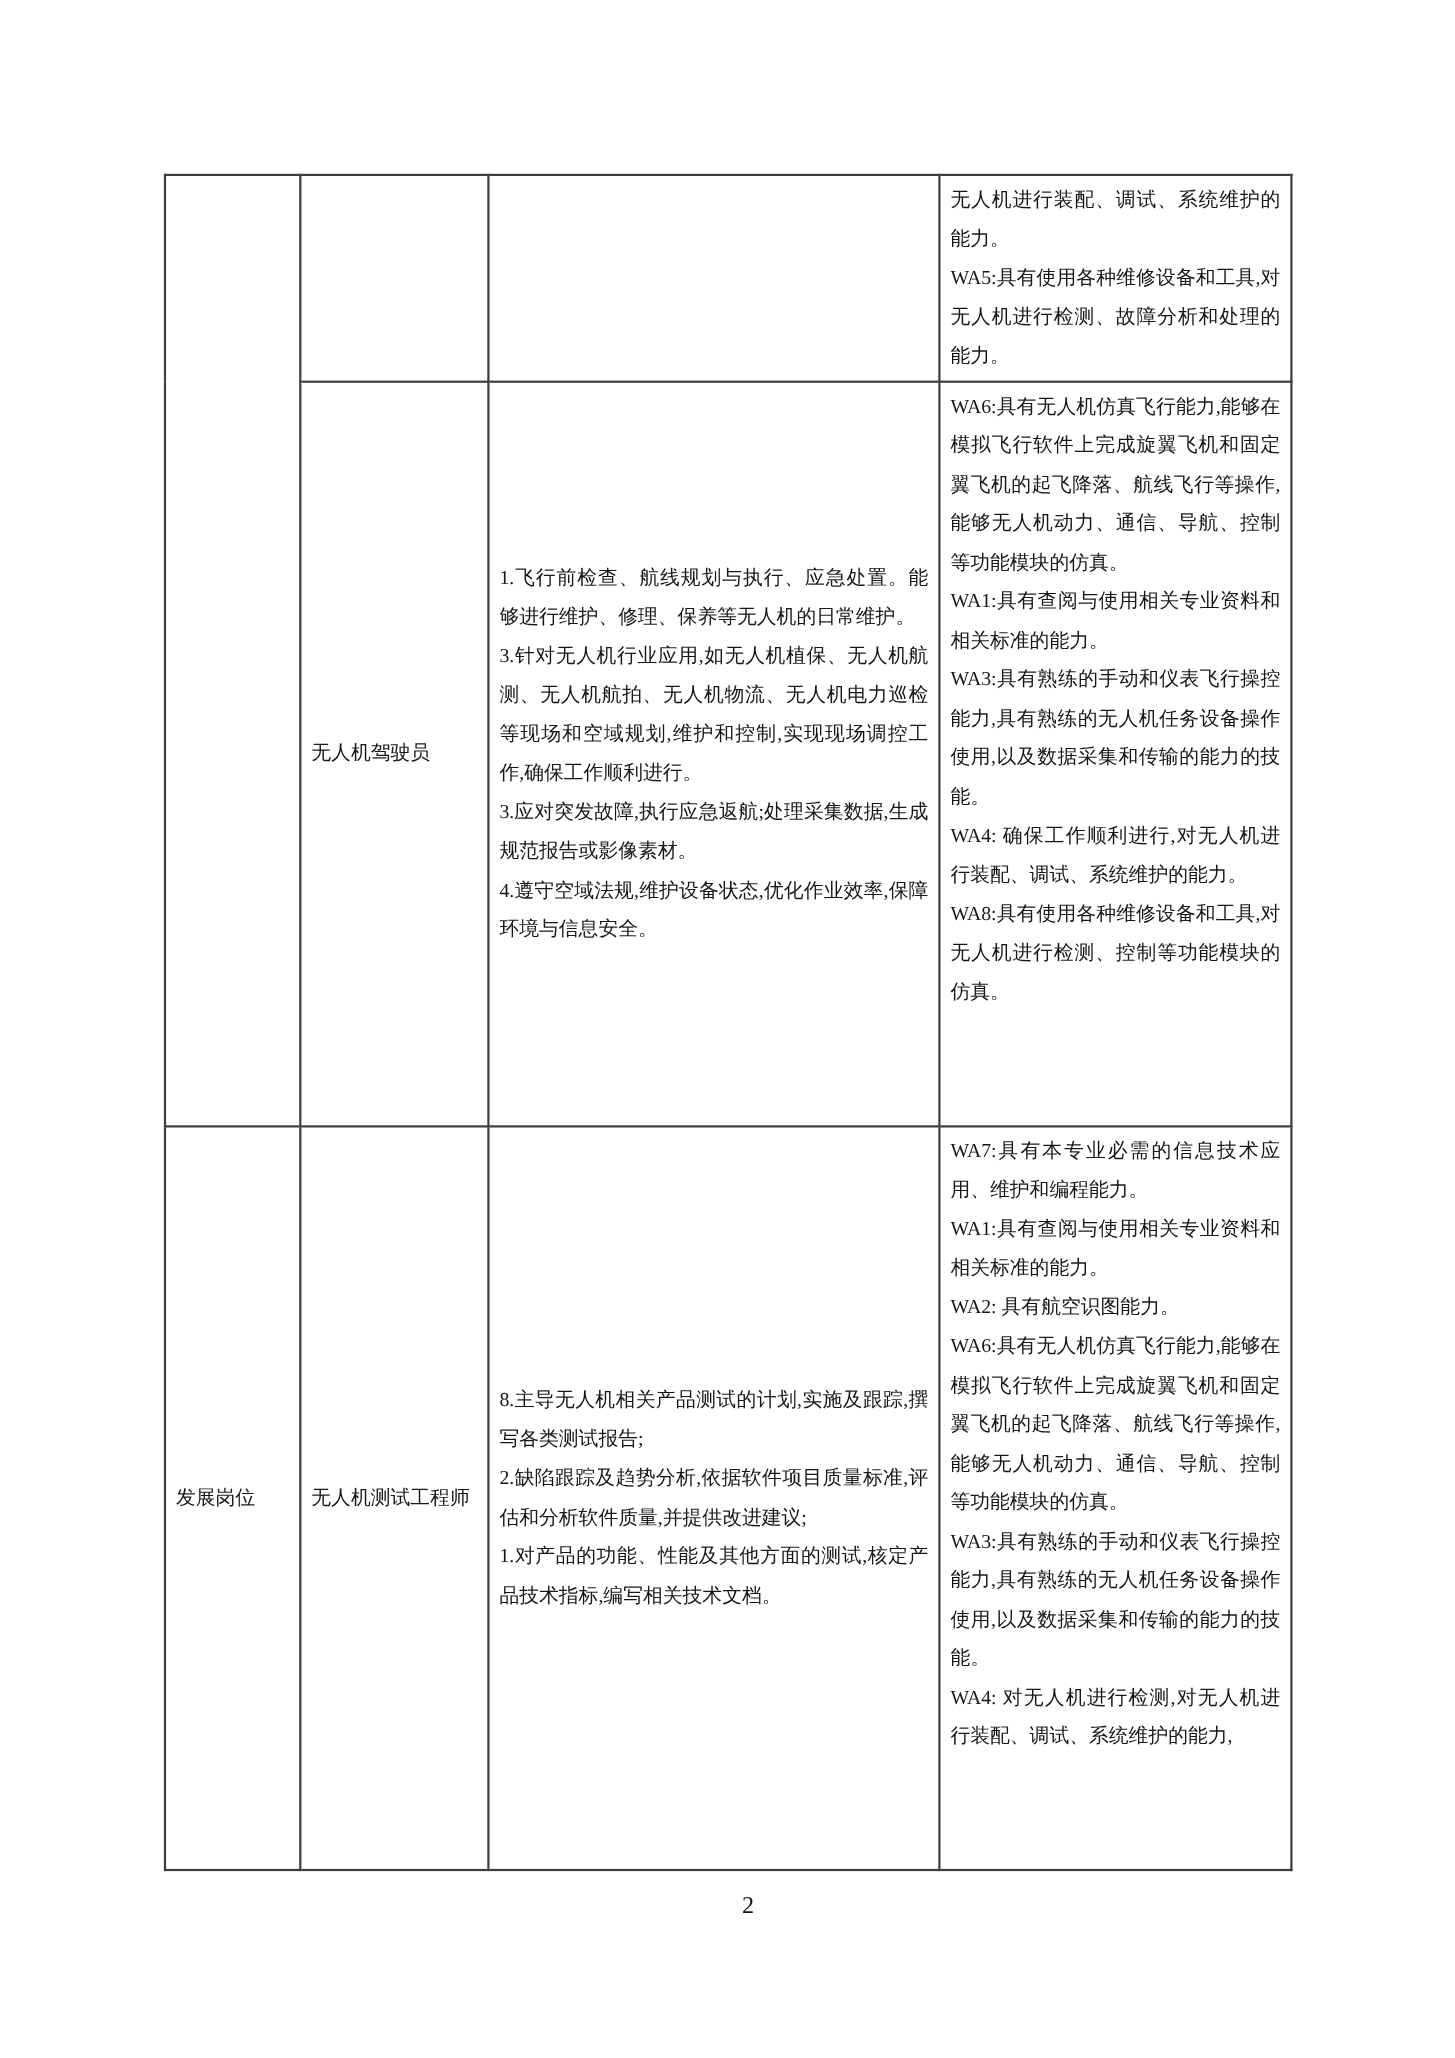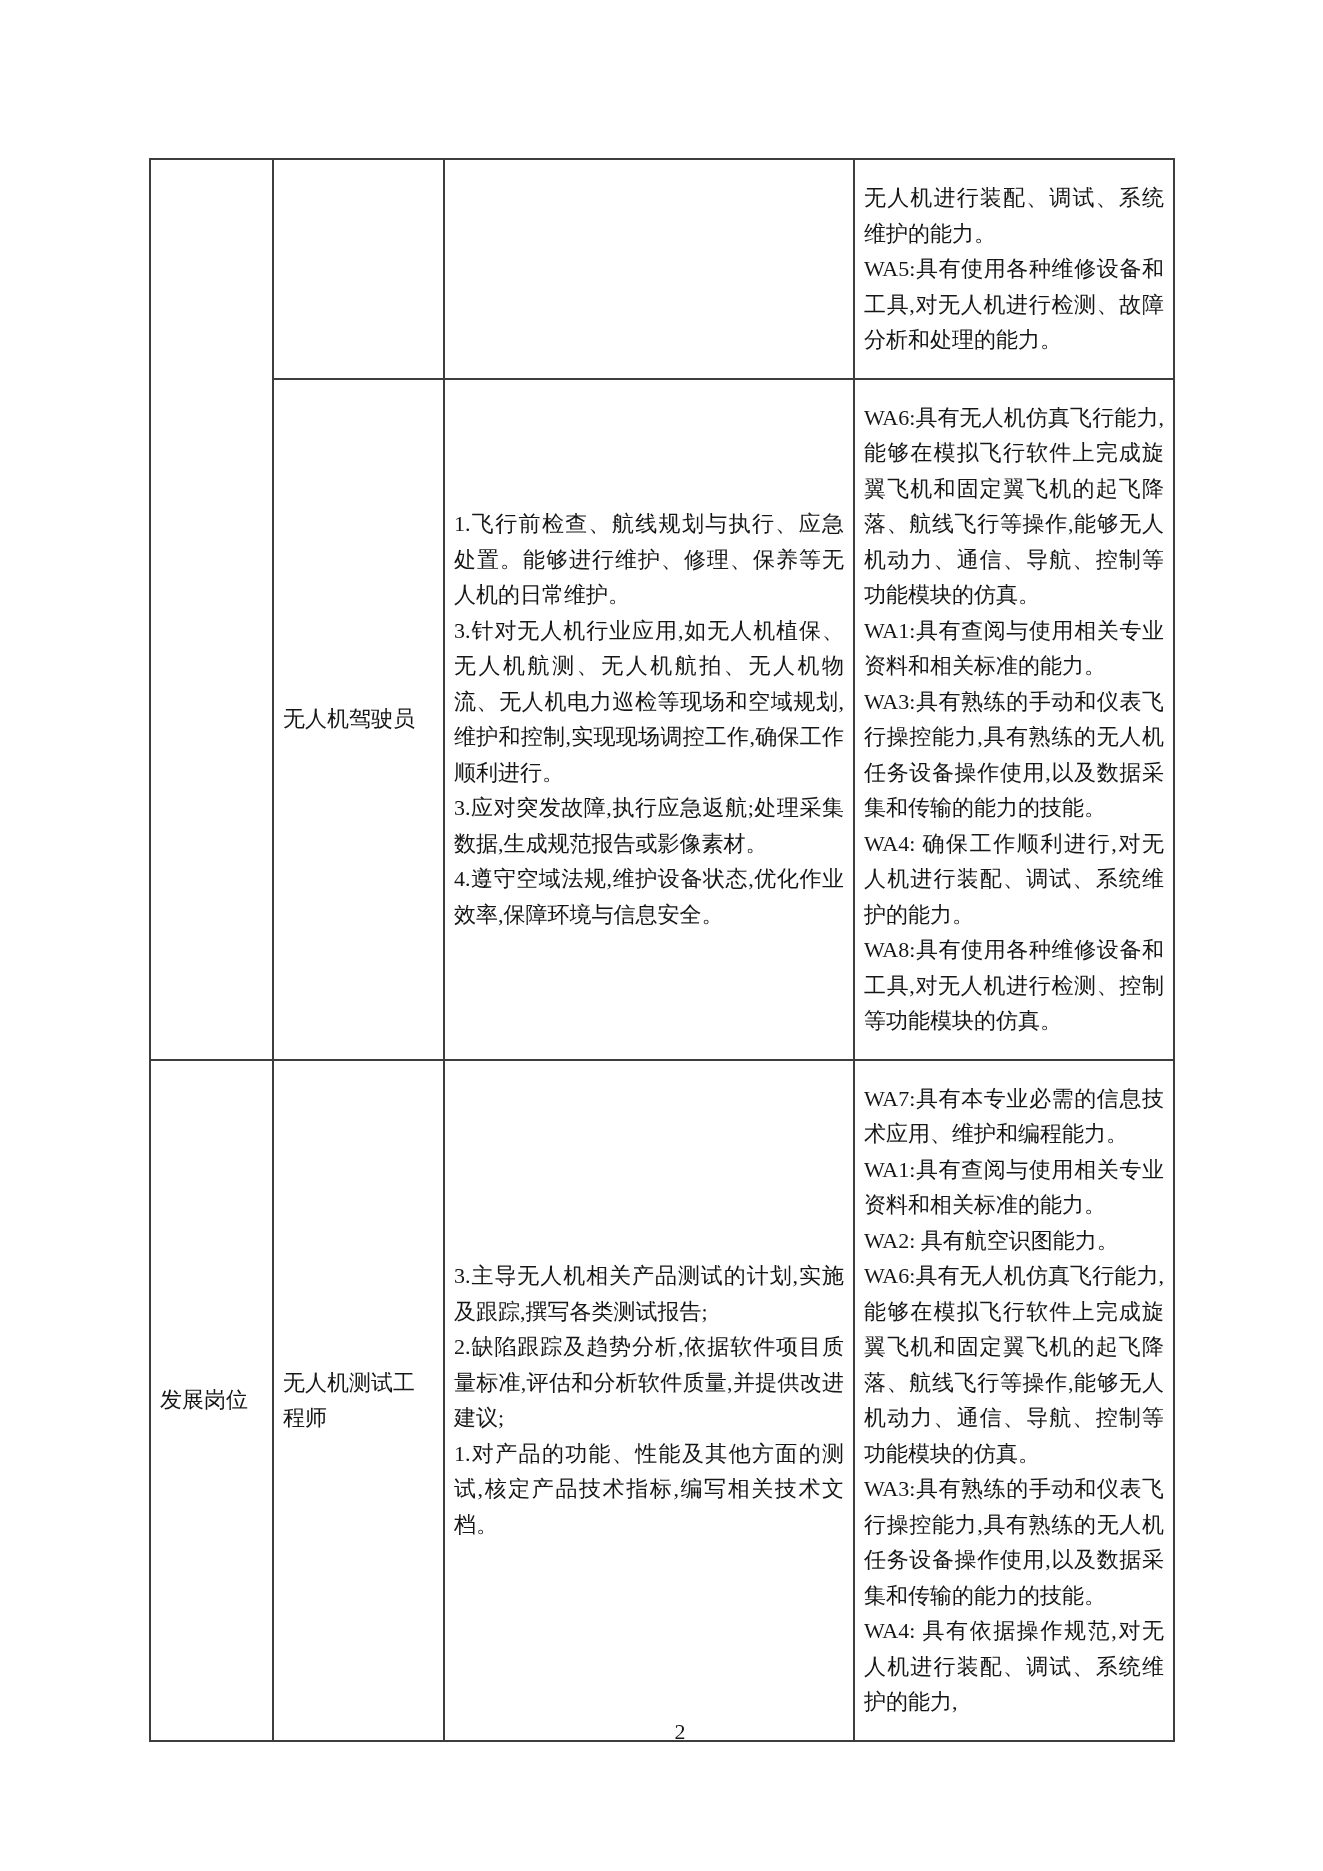--- a/index.html
+++ b/index.html
@@ -17,22 +17,22 @@
   .doc-table {
     position: absolute;
     left: 149px;
     top: 158px;
     width: 1024px;
     border-collapse: collapse;
     table-layout: fixed;
   }
   .doc-table td {
     border: 2px solid #3d3d3d;
-    padding: 20px 9px;
-    font-size: 22px;
+    padding: 4px 9px;
+    font-size: 18px;
     line-height: 35.5px;
     vertical-align: middle;
     overflow: hidden;
   }
   .doc-table p {
     margin: 0;
     text-align: justify;
     text-justify: inter-ideograph;
     word-break: break-all;
   }
@@ -94,29 +94,29 @@
       </td>
     </tr>
     <tr class="row-test">
       <td class="center-cell">
         <p>发展岗位</p>
       </td>
       <td class="center-cell">
         <p>无人机测试工程师</p>
       </td>
       <td>
-        <p>3.主导无人机相关产品测试的计划,实施及跟踪,撰写各类测试报告;</p>
+        <p>8.主导无人机相关产品测试的计划,实施及跟踪,撰写各类测试报告;</p>
         <p>2.缺陷跟踪及趋势分析,依据软件项目质量标准,评估和分析软件质量,并提供改进建议;</p>
         <p>1.对产品的功能、性能及其他方面的测试,核定产品技术指标,编写相关技术文档。</p>
       </td>
       <td class="v-top">
         <p>WA7:具有本专业必需的信息技术应用、维护和编程能力。</p>
         <p>WA1:具有查阅与使用相关专业资料和相关标准的能力。</p>
         <p>WA2: 具有航空识图能力。</p>
         <p>WA6:具有无人机仿真飞行能力,能够在模拟飞行软件上完成旋翼飞机和固定翼飞机的起飞降落、航线飞行等操作,能够无人机动力、通信、导航、控制等功能模块的仿真。</p>
         <p>WA3:具有熟练的手动和仪表飞行操控能力,具有熟练的无人机任务设备操作使用,以及数据采集和传输的能力的技能。</p>
-        <p>WA4: 具有依据操作规范,对无人机进行装配、调试、系统维护的能力,</p>
+        <p>WA4: 对无人机进行检测,对无人机进行装配、调试、系统维护的能力,</p>
       </td>
     </tr>
   </tbody>
 </table>
 
 <div class="page-number">2</div>
 
 </body></html>

